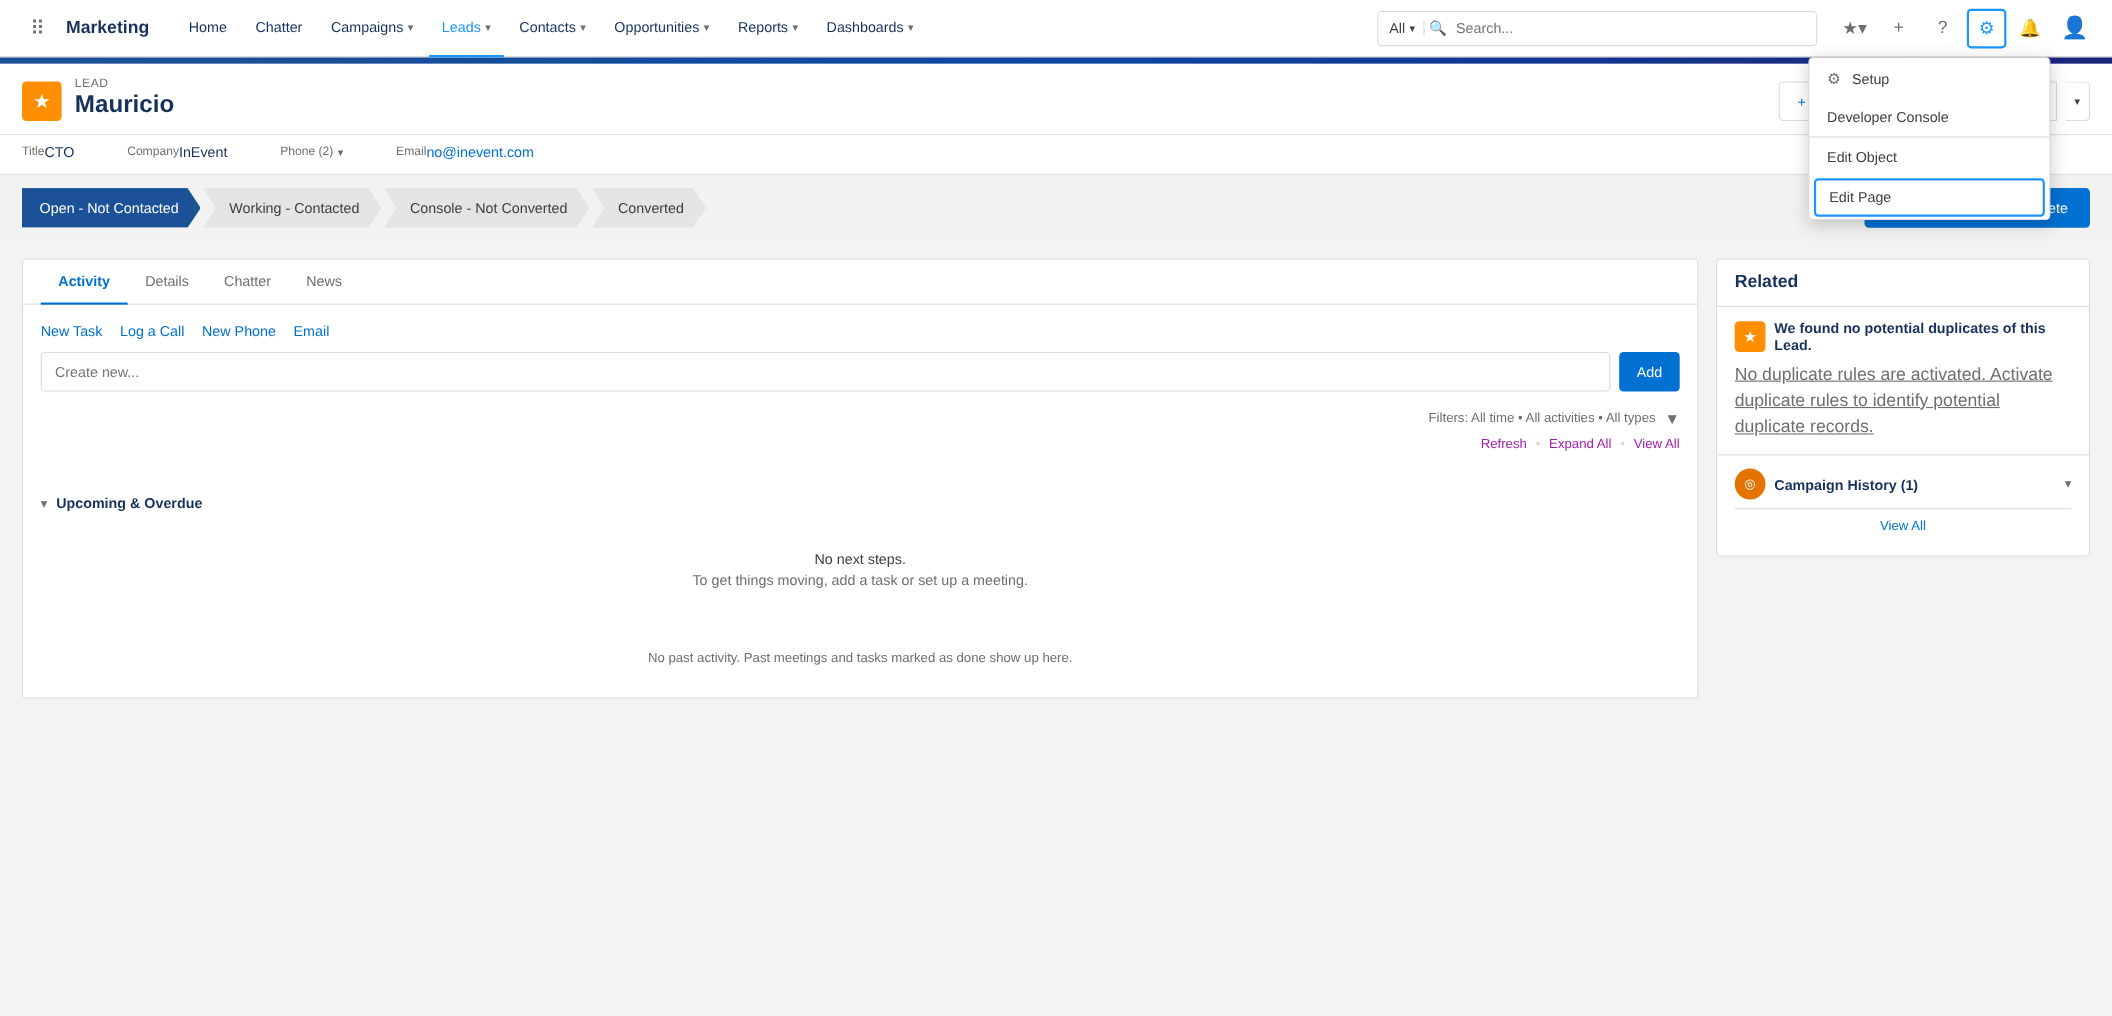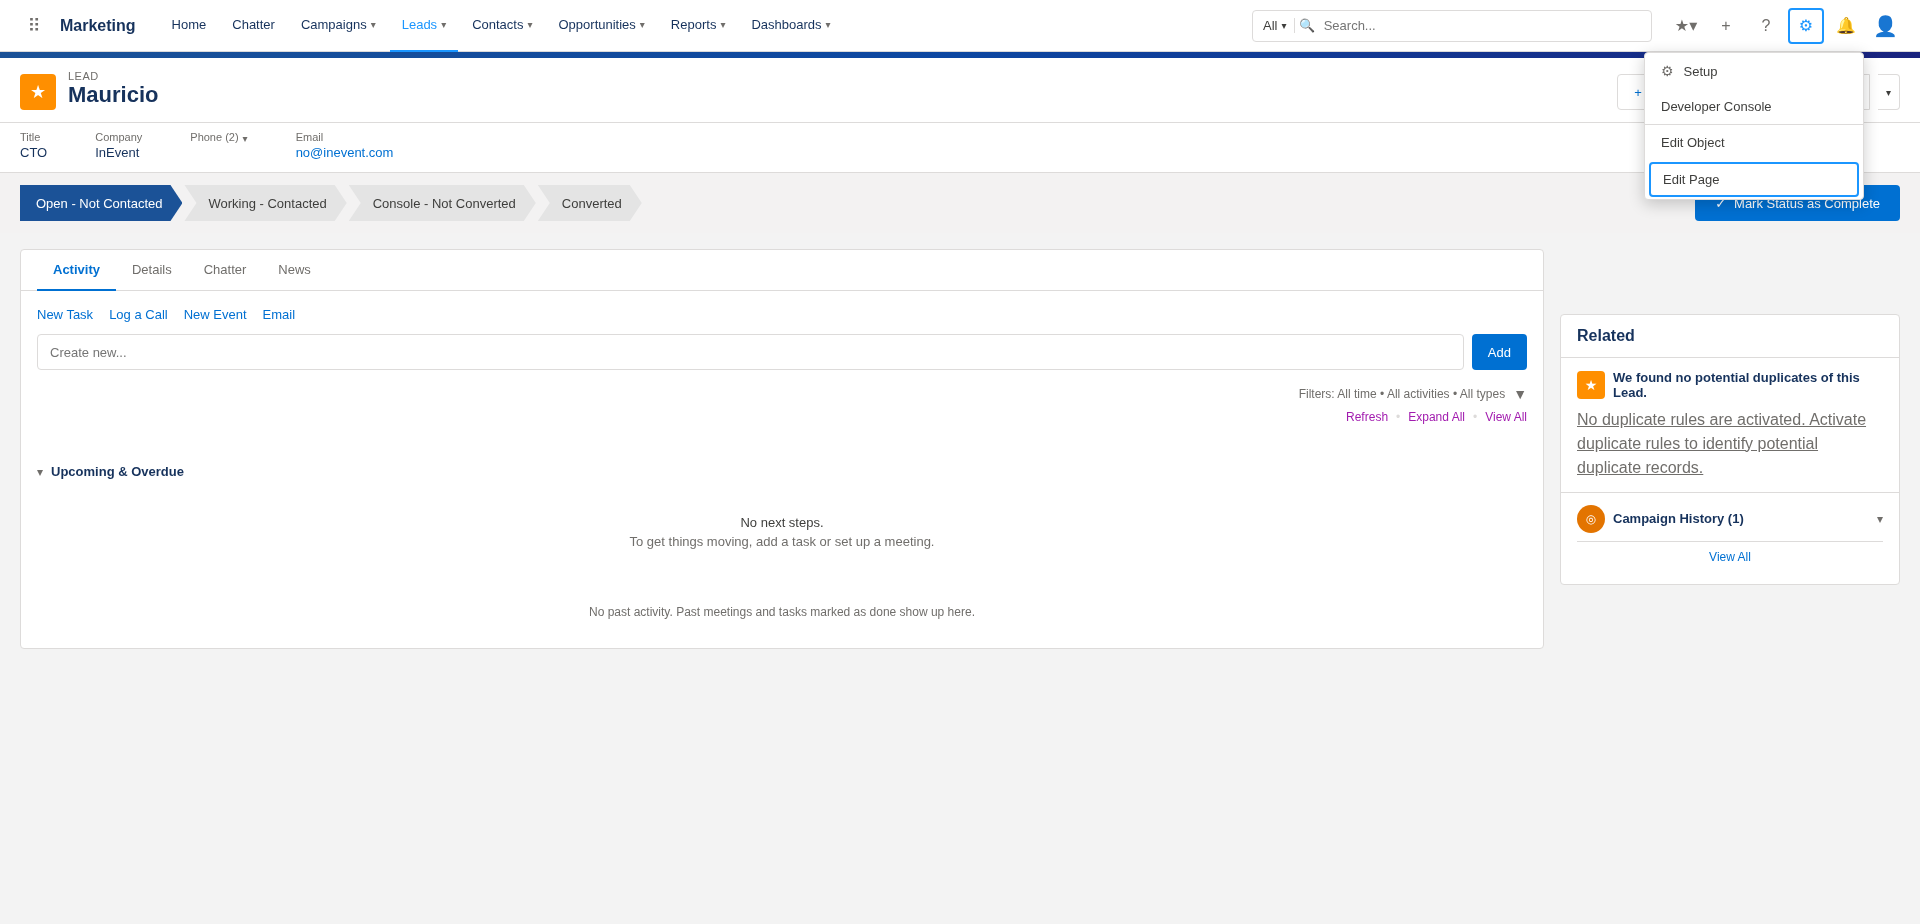--- a/index.html
+++ b/index.html
@@ -215,21 +215,21 @@
     }
 
     
     .record-meta {
       background: #fff;
       border-bottom: 1px solid #dddbda;
       padding: 8px 20px 12px;
       display: flex;
       gap: 48px;
     }
-    .meta-field { display: flex; flex-direction: column; }
+    .meta-field { display: flex; flex-direction: row; align-items: center; }
     .meta-label { font-size: 11px; color: #706e6b; margin-bottom: 2px; }
     .meta-value { font-size: 13px; color: #16325c; }
     .meta-value.email-link { color: #0070d2; text-decoration: none; }
     .phone-display { display: flex; align-items: center; gap: 4px; }
     .phone-chevron { font-size: 10px; color: #706e6b; cursor: pointer; }
 
     
     .status-bar {
       background: #f3f2f2;
       padding: 12px 20px;
@@ -279,21 +279,21 @@
       font-weight: 500;
       cursor: pointer;
       white-space: nowrap;
     }
 
     
     .main-content {
       display: flex;
       gap: 16px;
       padding: 16px 20px;
-      align-items: center;
+      align-items: flex-start;
     }
     .main-left {
       flex: 1;
       background: #fff;
       border: 1px solid #dddbda;
       border-radius: 4px;
       min-height: 400px;
     }
     .main-right {
       width: 340px;
@@ -696,21 +696,21 @@
       </div>
       <div class="tab">
         <span>News</span>
       </div>
     </div>
 
     <div class="activity-section">
       <div class="quick-actions">
         <span class="quick-action">New Task</span>
         <span class="quick-action">Log a Call</span>
-        <span class="quick-action">New Event</span>
+        <span class="quick-action">New Phone</span>
         <span class="quick-action">Email</span>
       </div>
 
       <div class="create-new-bar">
         <input class="create-new-input" type="text" placeholder="Create new..." style="">
         <button class="btn-add">
           <span>Add</span>
         </button>
       </div>
 

